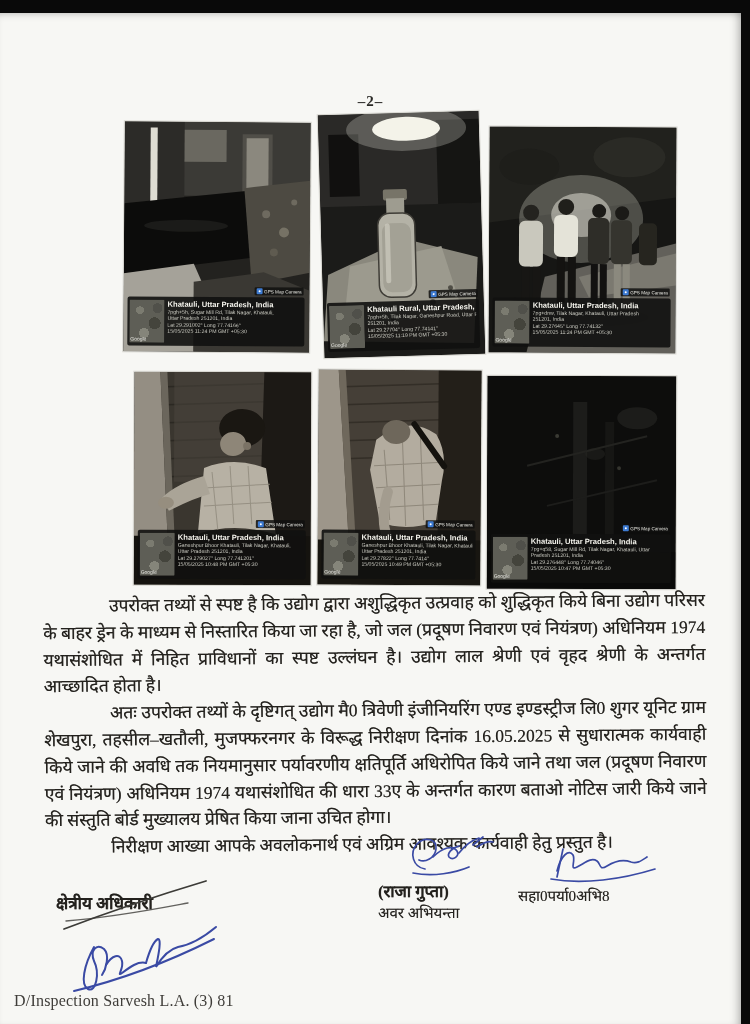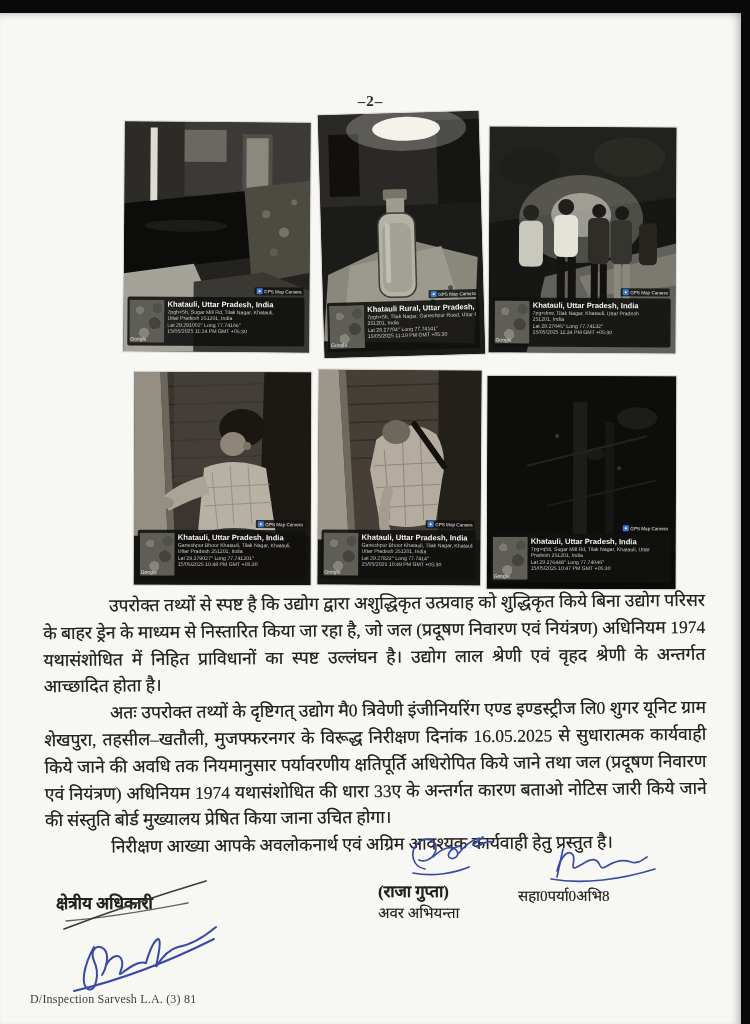--- a/index.html
+++ b/index.html
@@ -62,21 +62,21 @@
   
   .sig-block{position:absolute;color:#23211d;}
   .sig-name{font-size:16.5px;font-weight:bold;line-height:21px;text-shadow:0.3px 0 0 rgba(35,33,29,.5);}
   .sig-desig{font-size:15px;line-height:22px;text-shadow:0.2px 0 0 rgba(35,33,29,.4);}
   .sig-mid{left:378px;top:820px;width:145px;}
   .sig-right{left:518px;top:832px;width:170px;}
   .sig-ink{display:block;margin:0 auto;}
   .officer{position:absolute;left:56px;top:878px;width:190px;color:#23211d;}
   .officer-title{font-size:17px;font-weight:bold;text-shadow:0.3px 0 0 rgba(35,33,29,.5);}
   .officer-strokes{position:absolute;left:-10px;top:-22px;pointer-events:none;}
-  .footer-ref{position:absolute;left:30px;top:979px;font-size:12px;color:#3f3d39;letter-spacing:.2px;}
+  .footer-ref{position:absolute;left:14px;top:979px;font-size:16px;color:#3f3d39;letter-spacing:.2px;}
 </style>
 </head>
 <body>
 
 <div class="scan-border border-top"></div>
 <div class="scan-border border-right"></div>
 
 <div class="page">
 
   <div class="page-num">–2–</div>

